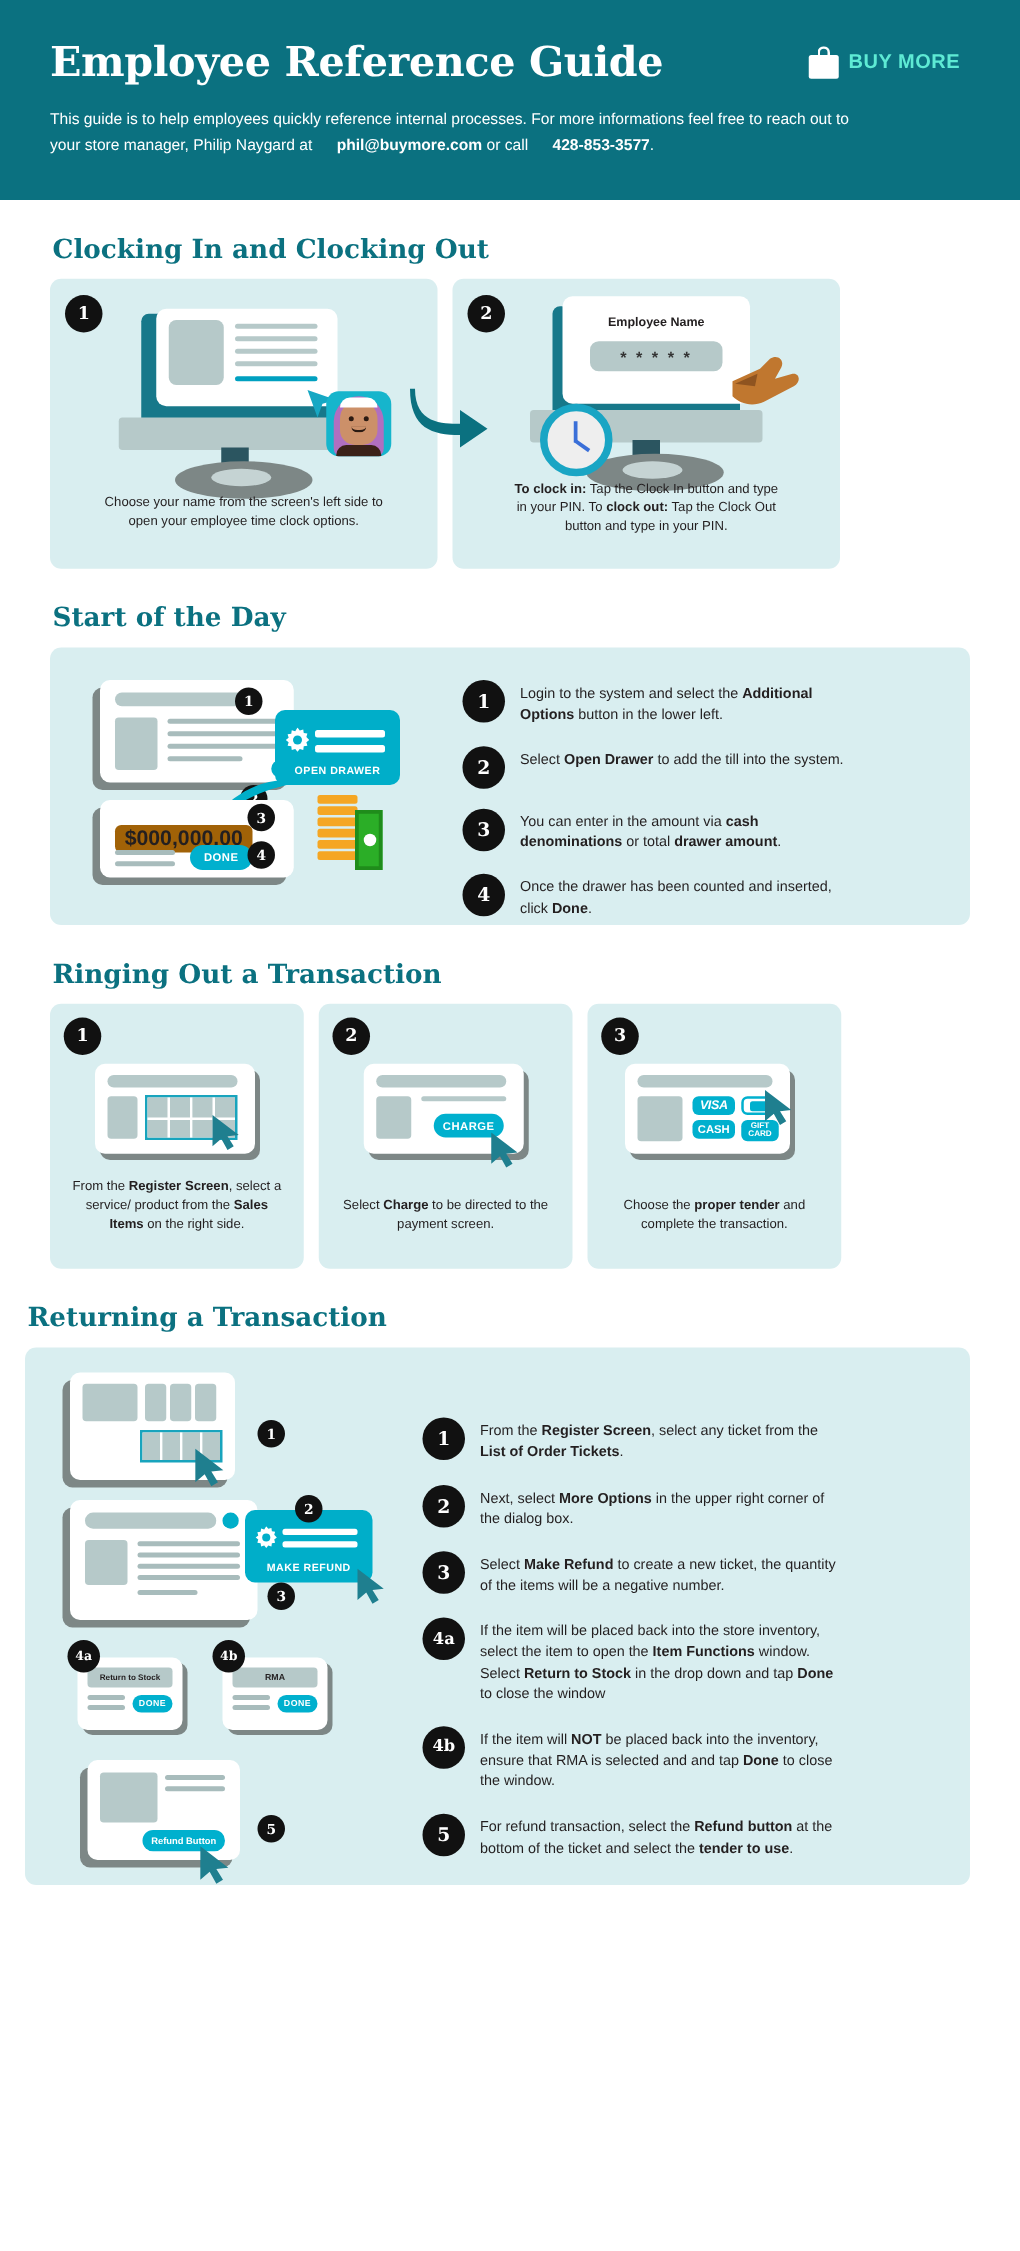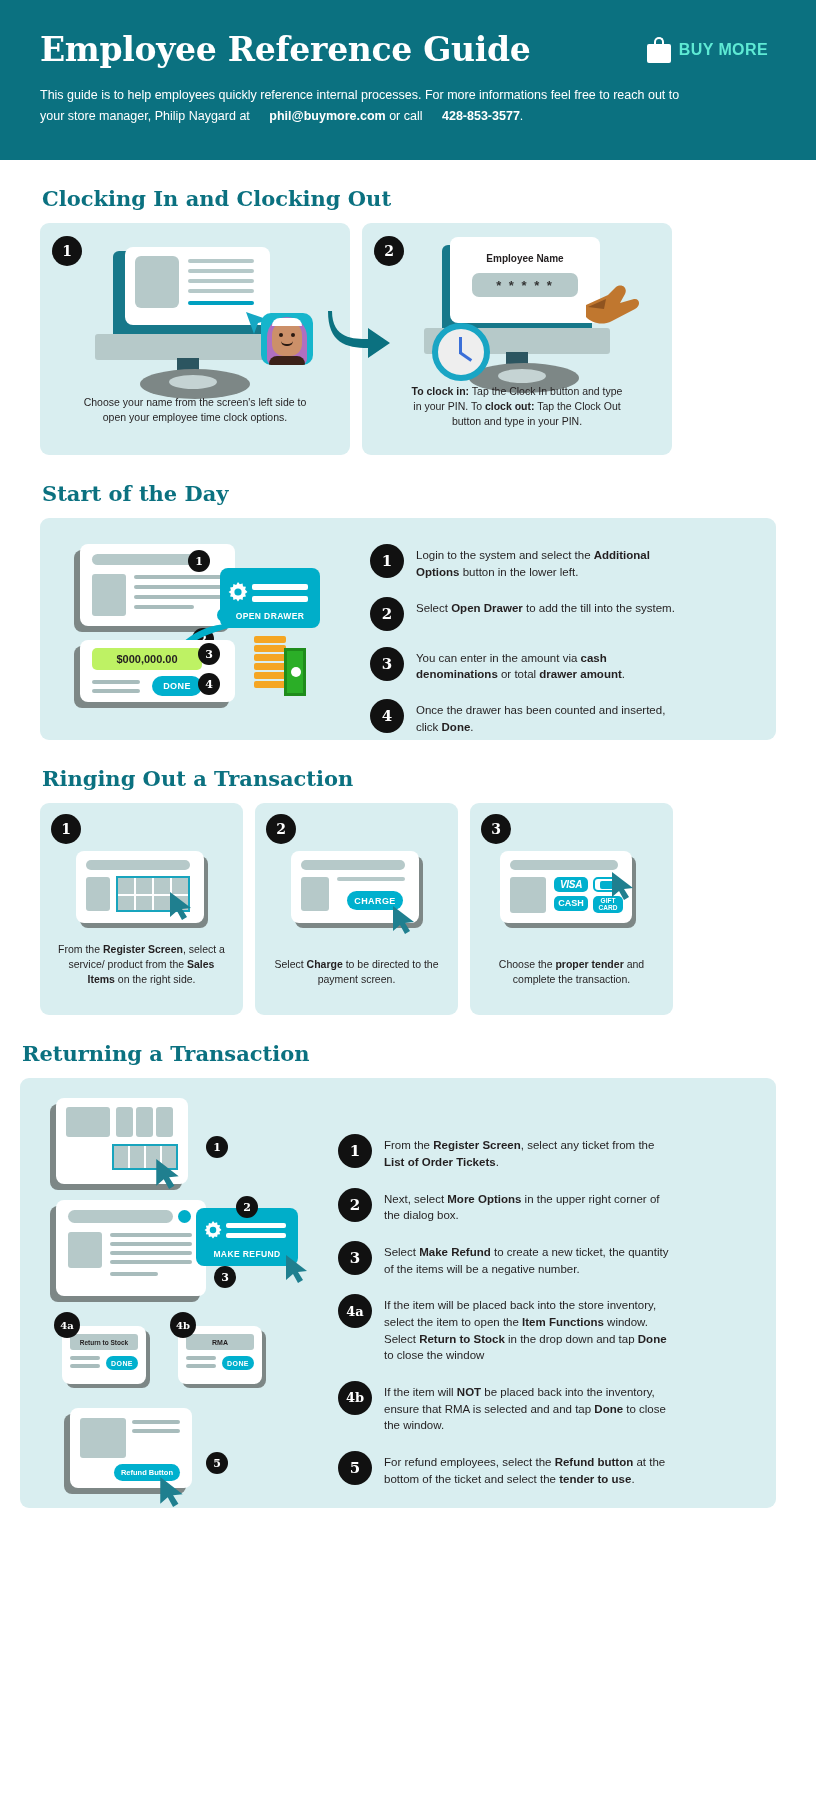--- a/index.html
+++ b/index.html
@@ -260,21 +260,21 @@
         </div>
         <div class="badge sm" style="position:absolute;left:118px;top:10px;">1</div>
         <div class="badge sm" style="position:absolute;left:122px;top:88px;">2</div>
 
         <svg style="position:absolute;left:90px;top:80px;" width="80" height="48" viewBox="0 0 80 48">
           <path d="M78 6 C60 0, 30 10, 12 34 L2 26 L6 46 L26 44 L18 36 C34 16, 60 10, 78 6 Z" fill="#00aec9"></path>
         </svg>
 
         <div class="win-sh" style="left:4px;top:106px;width:155px;height:62px;"></div>
         <div class="win" style="position:absolute;left:10px;top:100px;width:155px;height:62px;">
-          <div style="position:absolute;left:12px;top:8px;width:110px;height:22px;background:#bef264;border-radius:5px;display:flex;align-items:center;justify-content:center;font-size:11px;font-weight:bold;color:#231f20;">$000,000.00</div>
+          <div style="position:absolute;left:12px;top:20px;width:110px;height:22px;background:#a16207;border-radius:5px;display:flex;align-items:center;justify-content:center;font-size:17px;font-weight:bold;color:#231f20;">$000,000.00</div>
           <div class="bar-d" style="position:absolute;left:12px;top:40px;width:48px;height:4px;"></div>
           <div class="bar-d" style="position:absolute;left:12px;top:49px;width:48px;height:4px;"></div>
           <div class="pill" style="position:absolute;left:72px;top:36px;width:50px;height:20px;">DONE</div>
         </div>
         <div class="badge sm" style="position:absolute;left:128px;top:103px;">3</div>
         <div class="badge sm" style="position:absolute;left:128px;top:133px;">4</div>
 
         <div style="position:absolute;left:184px;top:96px;width:70px;height:70px;">
           <div class="coin" style="left:0;top:0;"></div>
           <div class="coin" style="left:0;top:9px;"></div>
@@ -513,20 +513,20 @@
         <div class="step">
           <div class="badge wide">4b</div>
           <div class="step-text">
             <span>If the item will </span><b>NOT</b><span> be placed back into the inventory, ensure that RMA is selected and and tap </span><b>Done</b><span> to close the window.</span>
           </div>
         </div>
 
         <div class="step">
           <div class="badge lg">5</div>
           <div class="step-text">
-            <span>For refund employees, select the </span><b>Refund button</b><span> at the bottom of the ticket and select the </span><b>tender to use</b><span>.</span>
+            <span>For refund transaction, select the </span><b>Refund button</b><span> at the bottom of the ticket and select the </span><b>tender to use</b><span>.</span>
           </div>
         </div>
       </div>
     </div>
   </div>
 
 </div>
 
 </body></html>

